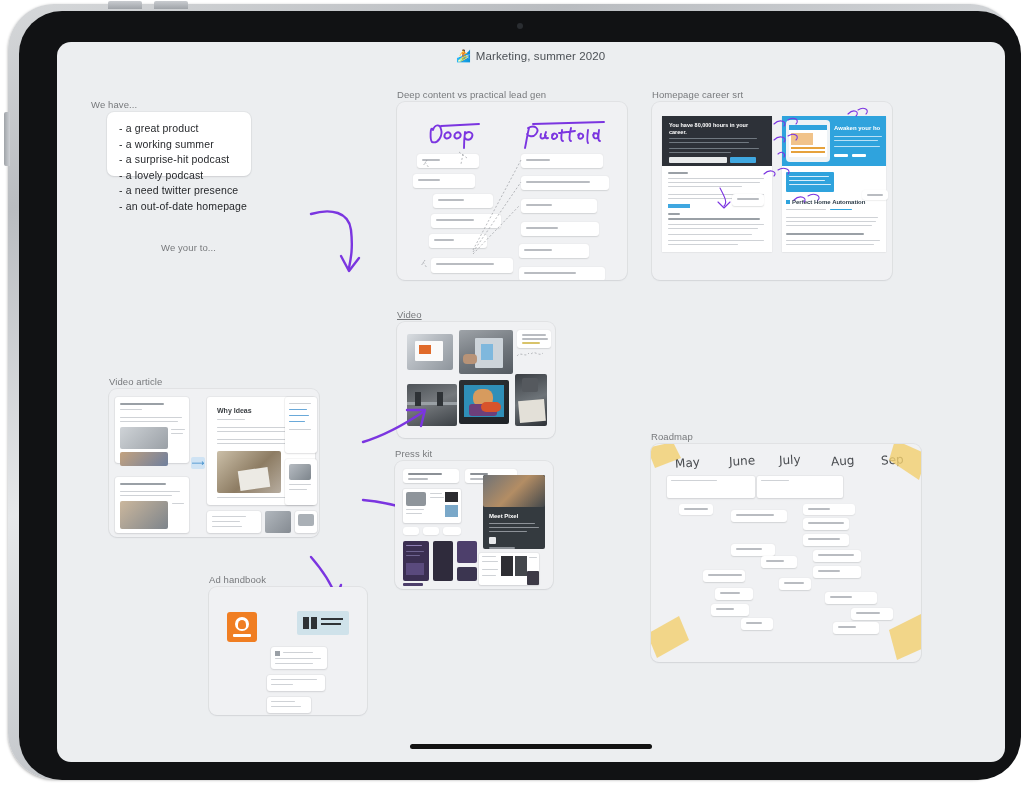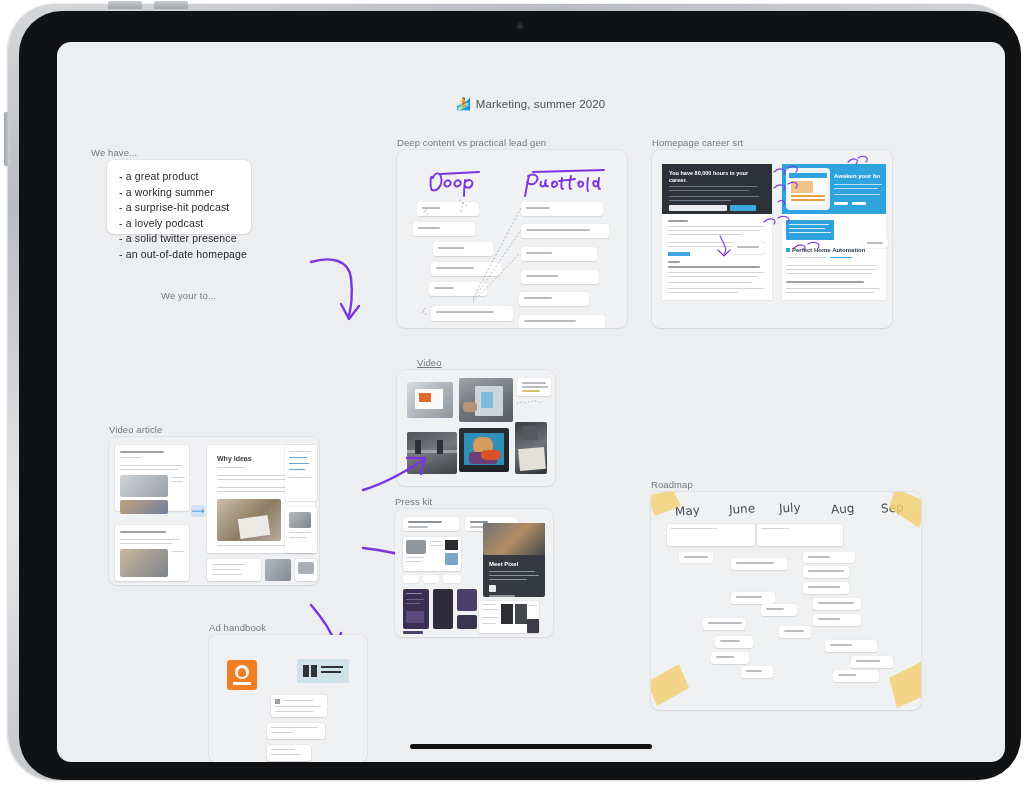--- a/index.html
+++ b/index.html
@@ -41,21 +41,21 @@
   .btn-power { position: absolute; left: -4px; top: 108px; width: 6px; height: 54px;
     background: linear-gradient(90deg,#9fa3a8,#cfd2d6); border-radius: 2px 0 0 2px; }
   .cam-dot { position: absolute; left: 498px; top: 12px; width: 6px; height: 6px;
     border-radius: 50%; background: #2a2d31; }
   .home-indicator {
     position: absolute; left: 50%; transform: translateX(-50%);
     bottom: 13px; width: 242px; height: 5px; border-radius: 3px; background: #121212;
   }
 
   
-  .board { position: absolute; inset: 0; margin-top: 48px; }
+  .board { position: absolute; inset: 0; }
   .board-title {
     position: absolute; top: 7px; left: 0; right: 0;
     text-align: center; font-size: 11.5px; color: #4c5156; letter-spacing: .1px;
   }
   .board-title .emoji { font-size: 12px; margin-right: 4px; }
 
   .section-label {
     position: absolute; font-size: 9.5px; color: #77797c; letter-spacing: .1px;
   }
 
@@ -105,27 +105,27 @@
       <div class="cam-dot"></div>
 
       <div class="device-screen">
         <div class="board">
 
           <div class="board-title">
             <span class="emoji">🏄</span><span>Marketing, summer 2020</span>
           </div>
 
           <div class="section-label" style="left:34px; top:57px;">We have...</div>
-          <div class="card" style="left:50px; top:70px; width:144px; height:74px;">
+          <div class="card" style="left:50px; top:70px; width:144px; height:64px;">
             <ul class="tlist" style="padding:9px 9px 8px 12px;">
               <li>- a great product</li>
               <li>- a working summer</li>
               <li>- a surprise-hit podcast</li>
               <li>- a lovely podcast</li>
-              <li>- a solid twitter presence</li>
+              <li>- a need twitter presence</li>
               <li>- an out-of-date homepage</li>
             </ul>
           </div>
 
           <svg class="anno" style="left:244px; top:130px; width:70px; height:100px;">
             <path class="ink" stroke-width="2.4" d="M10,42 C30,36 48,40 50,58 C52,76 50,86 48,96"></path>
             <path class="ink" stroke-width="2.4" d="M40,84 L48,99 L58,86"></path>
           </svg>
 
           <div class="section-label" style="left:104px; top:200px;">We your to...</div>
@@ -284,21 +284,21 @@
                 <path d="M122,38 C128,32 136,36 132,40 M136,34 C142,30 148,34 144,38"></path>
                 <path d="M126,52 C130,48 134,52 132,55"></path>
                 <path d="M112,72 C118,66 126,70 122,74 M126,68 C132,64 140,68 136,72"></path>
                 <path d="M196,12 C202,6 208,10 204,14 M206,8 C212,4 218,8 214,12"></path>
                 <path d="M142,98 C148,92 156,96 152,100 M156,94 C162,90 170,94 166,98"></path>
                 <path d="M68,86 C72,94 76,100 72,104 M66,100 L72,106 L78,100"></path>
               </g>
             </svg>
           </div>
 
-          <div class="section-label" style="left:360px; top:267px;text-decoration:underline;">Video</div>
+          <div class="section-label" style="left:340px; top:267px;text-decoration:underline;">Video</div>
           <div class="frame-card" style="left:340px; top:280px; width:158px; height:116px;">
             <div class="photo" style="left:10px; top:12px; width:46px; height:36px;
                  background:linear-gradient(135deg,#d9dde1 0%,#b7bcc2 40%,#8e959c 100%);">
               <div style="position:absolute; left:8px; top:7px; width:28px; height:20px; background:#fafafa; border-radius:1px;"></div>
               <div style="position:absolute; left:12px; top:11px; width:12px; height:9px; background:#e06a2a;"></div>
             </div>
             <div class="photo" style="left:62px; top:8px; width:54px; height:44px;
                  background:linear-gradient(160deg,#9ea3a8 0%,#6f757b 55%,#555b61 100%);">
               <div style="position:absolute; left:16px; top:8px; width:28px; height:30px; background:#cdd4da; border-radius:1px;"></div>
               <div style="position:absolute; left:22px; top:14px; width:12px; height:16px; background:#7fb8dd;"></div>

